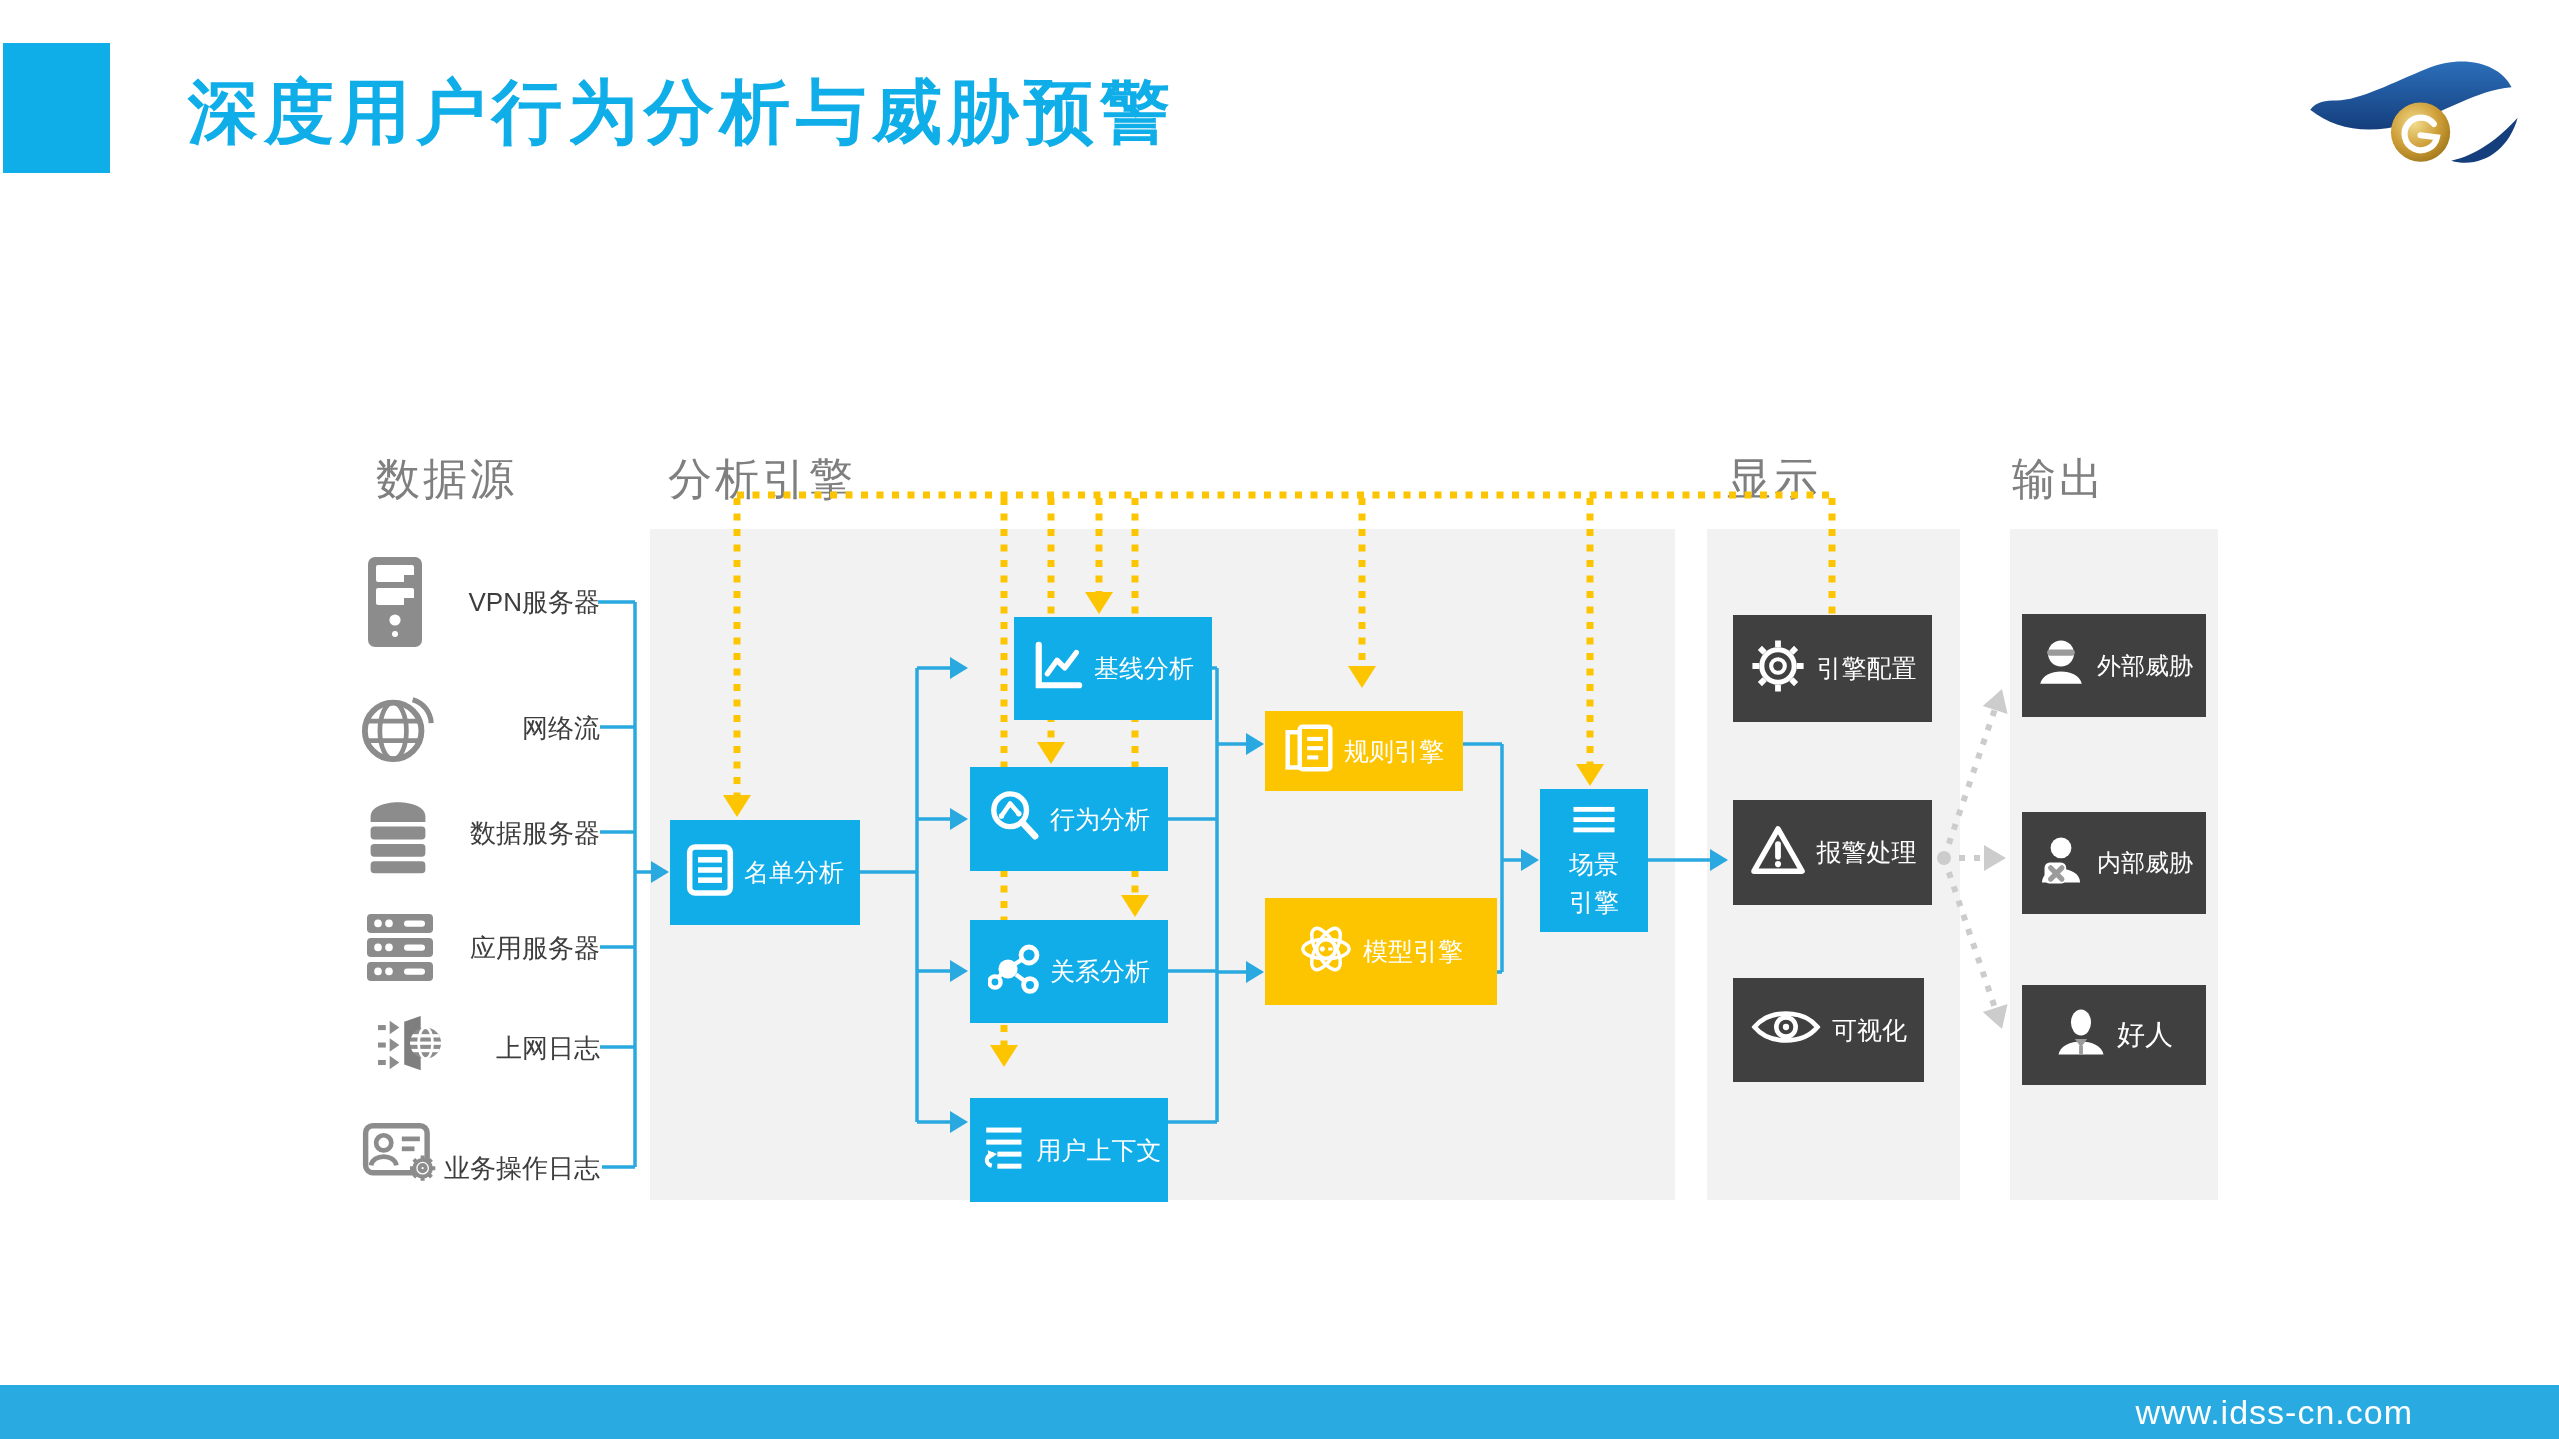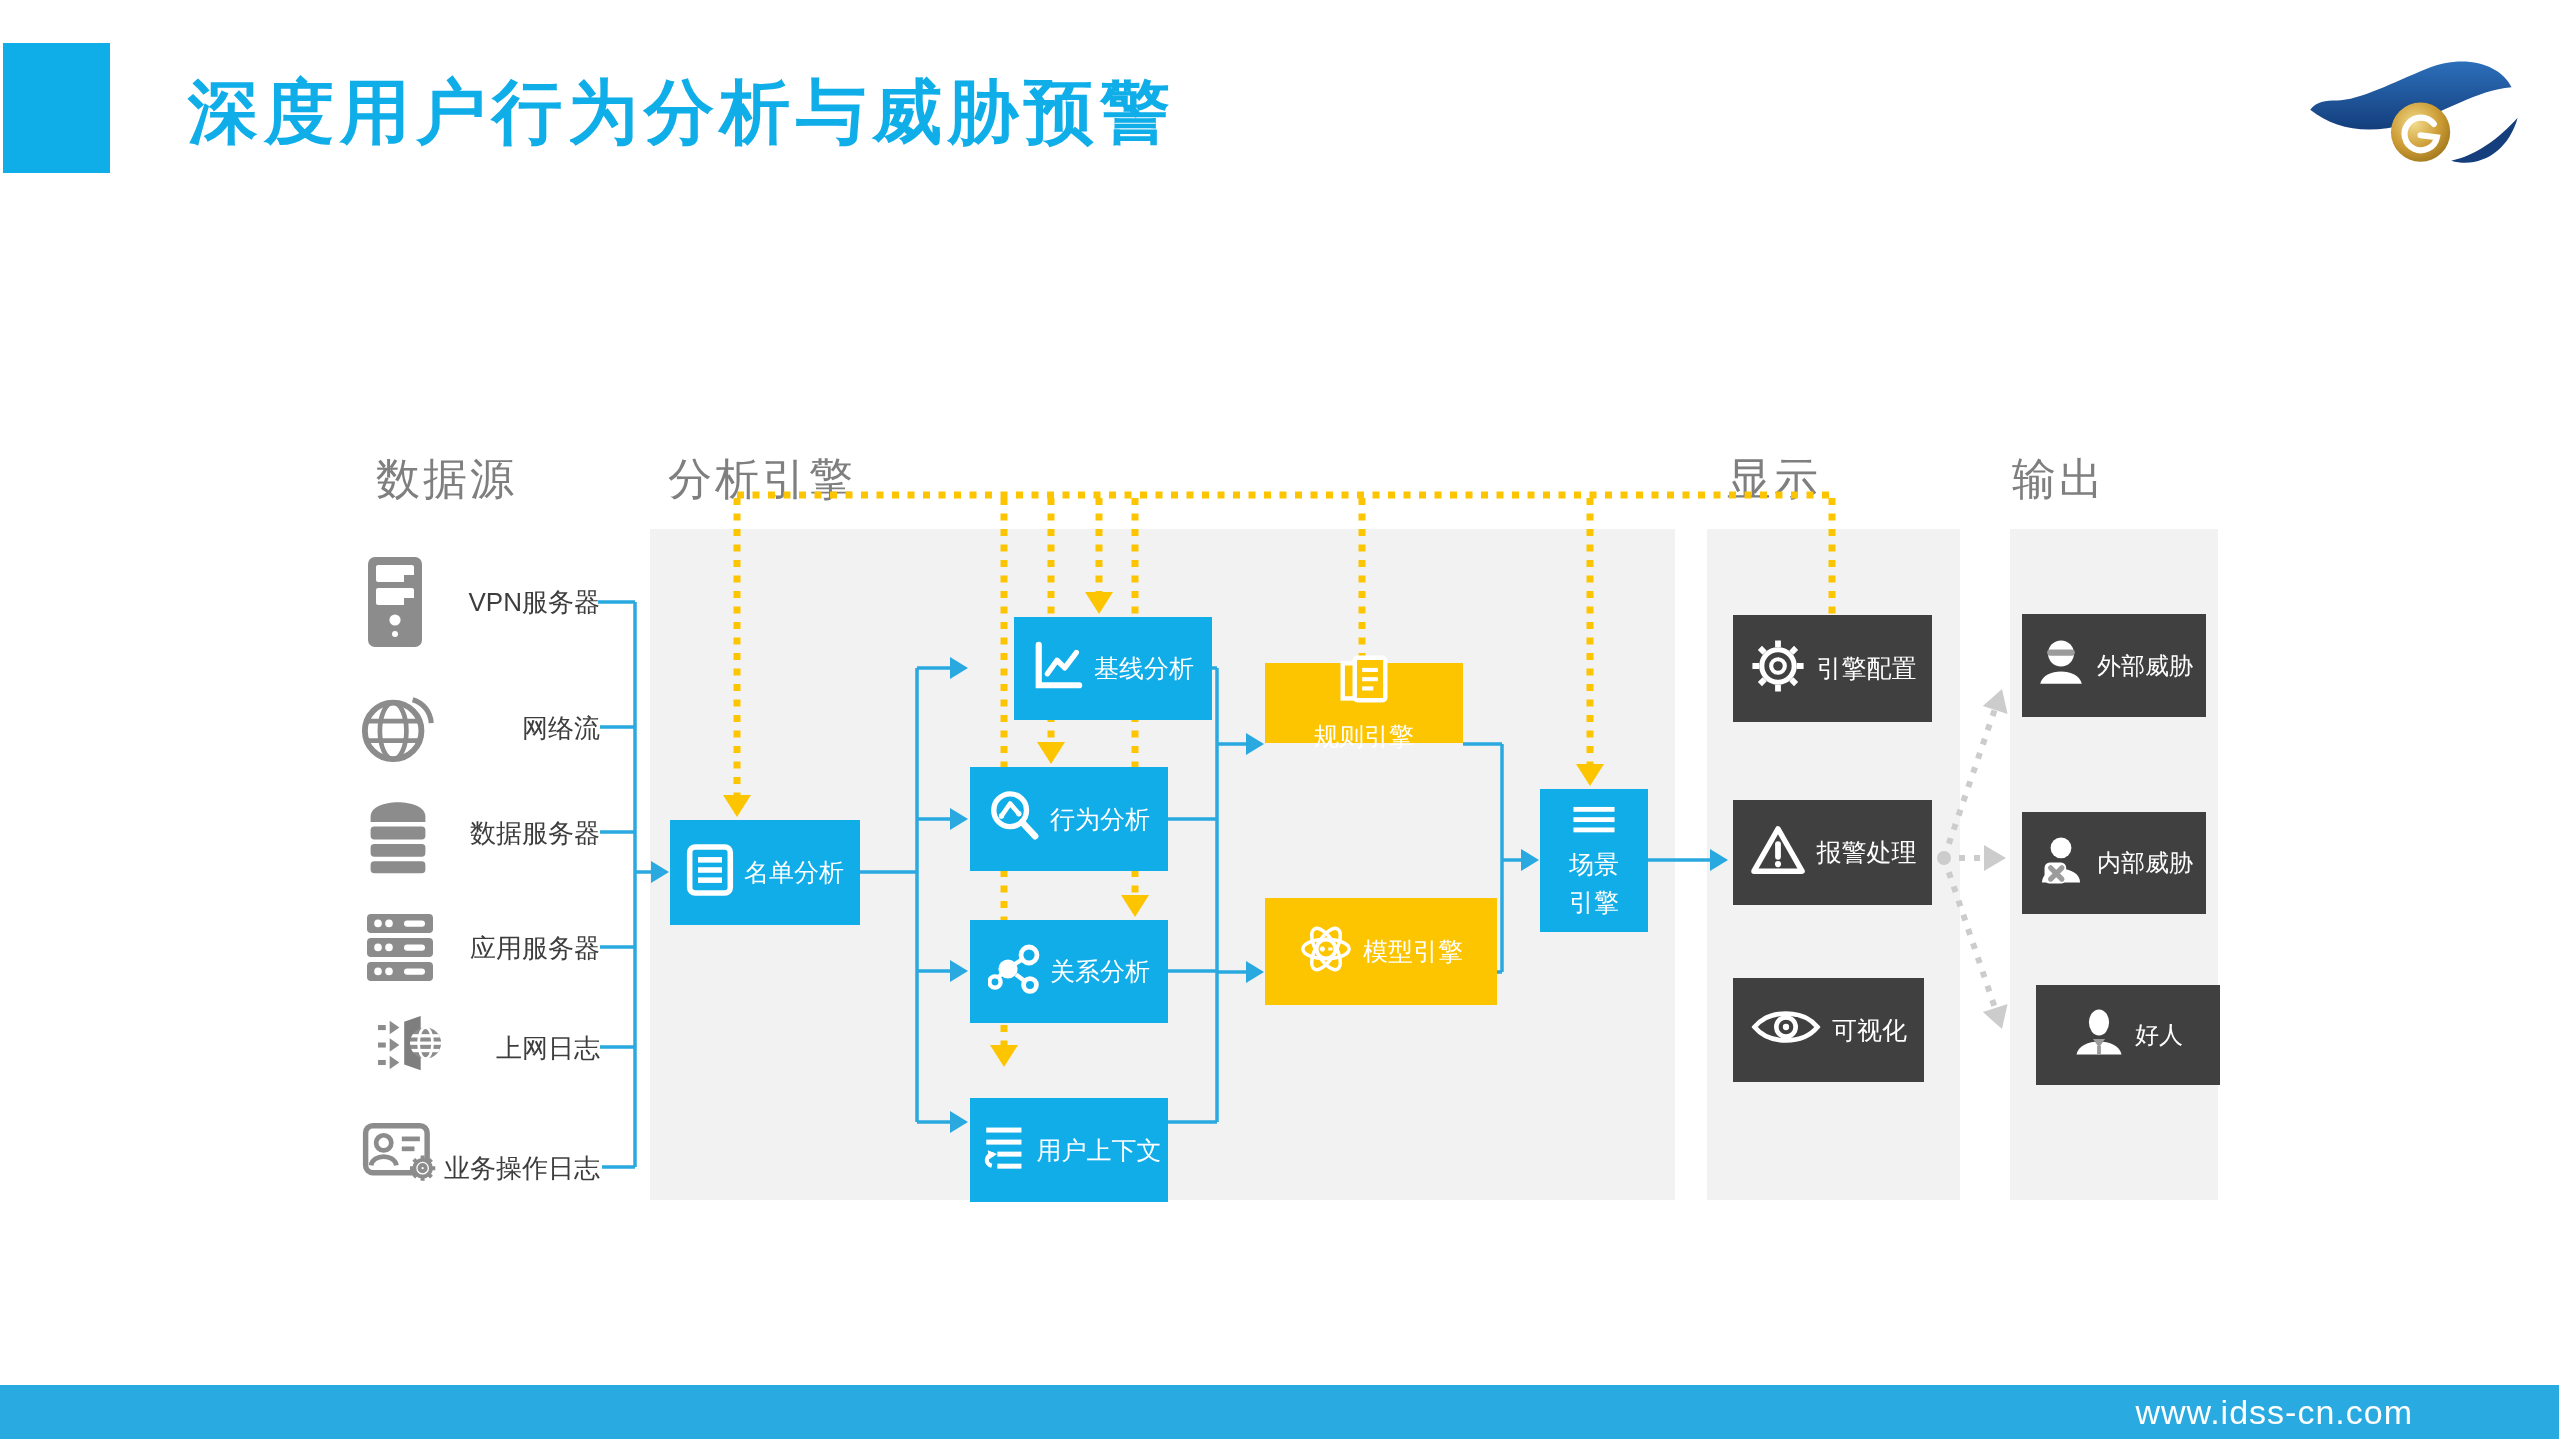--- a/index.html
+++ b/index.html
@@ -281,21 +281,21 @@
         <rect x="5" y="9.5" width="19" height="2.7" fill="#fff"></rect>
         <rect x="11" y="16" width="13" height="2.7" fill="#fff"></rect>
         <rect x="11" y="22.5" width="13" height="2.7" fill="#fff"></rect>
         <path d="M9,17.3 C4.5,17.8 4,22.6 8,23.6" fill="none" stroke="#fff" stroke-width="2.2"></path>
         <polygon points="5.8,15.2 10.8,17.3 6.4,20.3" fill="#fff"></polygon>
       </svg>
     </span>
     <span>用户上下文</span>
   </div>
 
-  <div class="box yellow" style="left:1265px;top:663px;width:198px;height:80px;flex-direction:column;">
+  <div class="box yellow" style="left:1265px;top:711px;width:198px;height:80px;">
     <span>
       <svg width="50" height="50" viewBox="0 0 27 27">
         <rect x="2" y="5" width="13" height="19" fill="#FDC500" stroke="#fff" stroke-width="2.4"></rect>
         <rect x="8.5" y="2" width="16.5" height="23" rx="1.5" fill="#FDC500" stroke="#fff" stroke-width="2.4"></rect>
         <rect x="12.5" y="7.5" width="8.5" height="2.2" fill="#fff"></rect>
         <rect x="12.5" y="12.5" width="8.5" height="2.2" fill="#fff"></rect>
         <rect x="12.5" y="17.5" width="6" height="2.2" fill="#fff"></rect>
       </svg>
     </span>
     <span>规则引擎</span>
@@ -375,21 +375,21 @@
       <svg width="52" height="52" viewBox="0 0 30 30">
         <circle cx="15" cy="8" r="6" fill="#fff"></circle>
         <path d="M4,28 C4,17.5 26,17.5 26,28 Z" fill="#fff"></path>
         <rect x="5.5" y="16.5" width="12.5" height="12" rx="3" fill="#fff"></rect>
         <path d="M9,19.5 L15.5,26 M15.5,19.5 L9,26" stroke="#9B9B9B" stroke-width="3" stroke-linecap="round"></path>
       </svg>
     </span>
     <span>内部威胁</span>
   </div>
 
-  <div class="box gray" style="left:2022px;top:985px;width:184px;height:100px;font-size:24px;gap:10px;margin-left:14px;">
+  <div class="box gray" style="left:2022px;top:985px;width:184px;height:100px;font-size:28px;gap:10px;">
     <span>
       <svg width="52" height="52" viewBox="0 0 30 30">
         <ellipse cx="15" cy="9.5" rx="5.8" ry="7.5" fill="#fff"></ellipse>
         <path d="M2,28 C4,18 26,18 28,28 Z" fill="#fff"></path>
         <path d="M11.5,19 L15,24 L18.5,19 Z" fill="#9B9B9B"></path>
         <rect x="13.9" y="23" width="2.2" height="5" fill="#9B9B9B"></rect>
       </svg>
     </span>
     <span>好人</span>
   </div>

